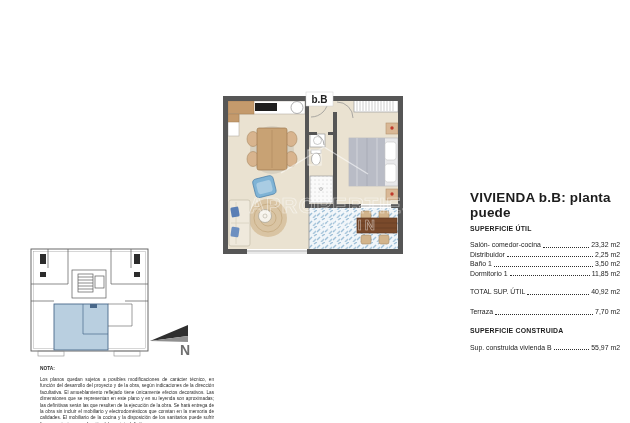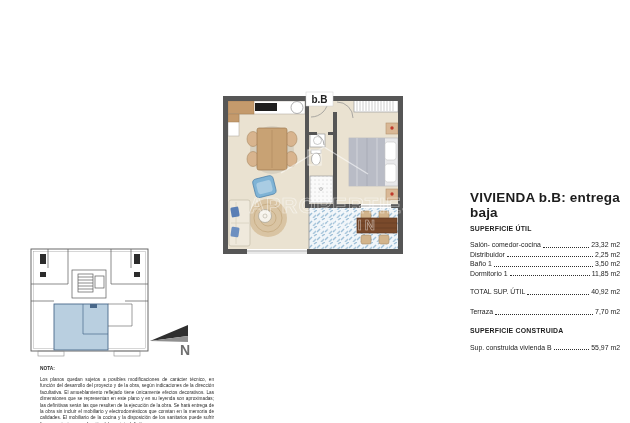--- a/index.html
+++ b/index.html
@@ -246,21 +246,21 @@
 
   <div class="north-wrap">
     <svg viewBox="0 0 48 36">
       <polygon points="42,2 4,18 42,13" fill="#2f2f2f"></polygon>
       <polygon points="42,13 4,18 42,19" fill="#909090"></polygon>
       <text x="34" y="32" font-size="14" font-weight="bold" fill="#6e6e6e">N</text>
     </svg>
   </div>
 
   <div class="panel">
-    <h1 class="panel-title">VIVIENDA b.B: entrega baja</h1>
+    <h1 class="panel-title">VIVIENDA b.B: planta puede</h1>
     <div class="panel-section">SUPERFICIE ÚTIL</div>
 
     <div class="row">
       <span>Salón- comedor-cocina</span>
       <span class="dots"></span>
       <span>23,32 m2</span>
     </div>
     <div class="row">
       <span>Distribuidor</span>
       <span class="dots"></span>

